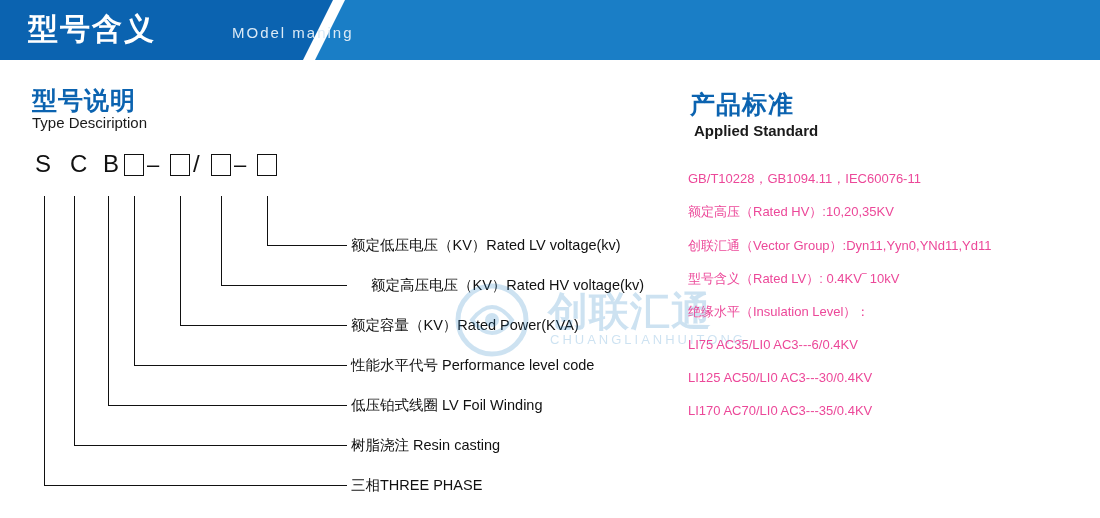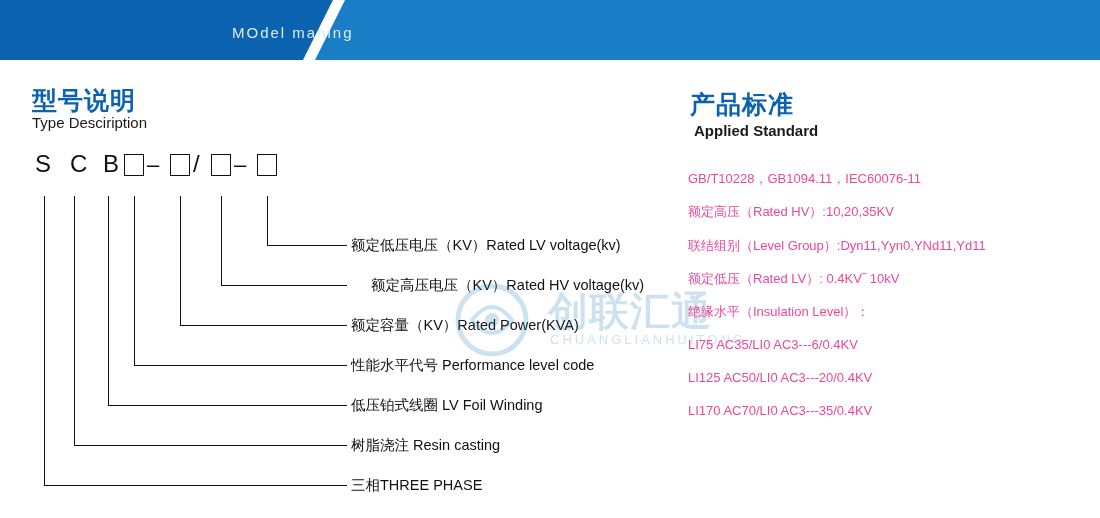--- a/index.html
+++ b/index.html
@@ -114,20 +114,21 @@
 </head>
 <body>
 
 <div id="header-banner">
   <div class="bar-light"></div>
   <svg class="diag2" viewBox="0 0 1100 60" preserveAspectRatio="none">
     <polygon points="0,0 340,0 310,60 0,60" fill="#0b63b0"></polygon>
     <polygon points="340,0 1100,0 1100,60 310,60" fill="#1a7ec6"></polygon>
     <polygon points="333,0 345,0 315,60 303,60" fill="#ffffff"></polygon>
   </svg>
+  <div class="hdr-title">型号含义</div>
   <div class="hdr-sub">MOdel maning</div>
 </div>
 
 <div class="sec-title-cn" style="left:32px; top:84px;">型号说明</div>
 <div class="sec-title-en" style="left:32px; top:114px;">Type Desciription</div>
 
 <div class="sec-title-cn" style="left:690px; top:88px;">产品标准</div>
 <div class="sec-title-en" style="left:694px; top:122px; font-weight:bold;">Applied Standard</div>
 
 <div id="model-code">
@@ -177,18 +178,18 @@
     <circle cx="42" cy="38" r="34" fill="none" stroke="#1f7fc4" stroke-width="5"></circle>
     <path d="M22 38 q20 -26 40 0 q-20 26 -40 0 z" fill="none" stroke="#1f7fc4" stroke-width="4"></path>
     <circle cx="42" cy="38" r="7" fill="#1f7fc4"></circle>
   </svg>
   <div class="wm-text">创联汇通</div>
   <div class="wm-sub">CHUANGLIANHUITONG</div>
 </div>
 
 <div class="std-item" style="top:170px;">GB/T10228，GB1094.11，IEC60076-11</div>
 <div class="std-item" style="top:203px;">额定高压（Rated HV）:10,20,35KV</div>
-<div class="std-item" style="top:237px;">联结组别（Level Group）:Dyn11,Yyn0,YNd11,Yd11</div>
-<div class="std-item" style="top:270px;">额定低压（Rated LV）: 0.4KV‾ 10kV</div>
+<div class="std-item" style="top:237px;">创联汇通（Vector Group）:Dyn11,Yyn0,YNd11,Yd11</div>
+<div class="std-item" style="top:270px;">型号含义（Rated LV）: 0.4KV‾ 10kV</div>
 <div class="std-item" style="top:303px;">绝缘水平（Insulation Level）：</div>
 <div class="std-item" style="top:337px;">LI75 AC35/LI0 AC3---6/0.4KV</div>
-<div class="std-item" style="top:370px;">LI125 AC50/LI0 AC3---20/0.4KV</div>
+<div class="std-item" style="top:370px;">LI125 AC50/LI0 AC3---30/0.4KV</div>
 <div class="std-item" style="top:403px;">LI170 AC70/LI0 AC3---35/0.4KV</div>
 
 </body></html>

